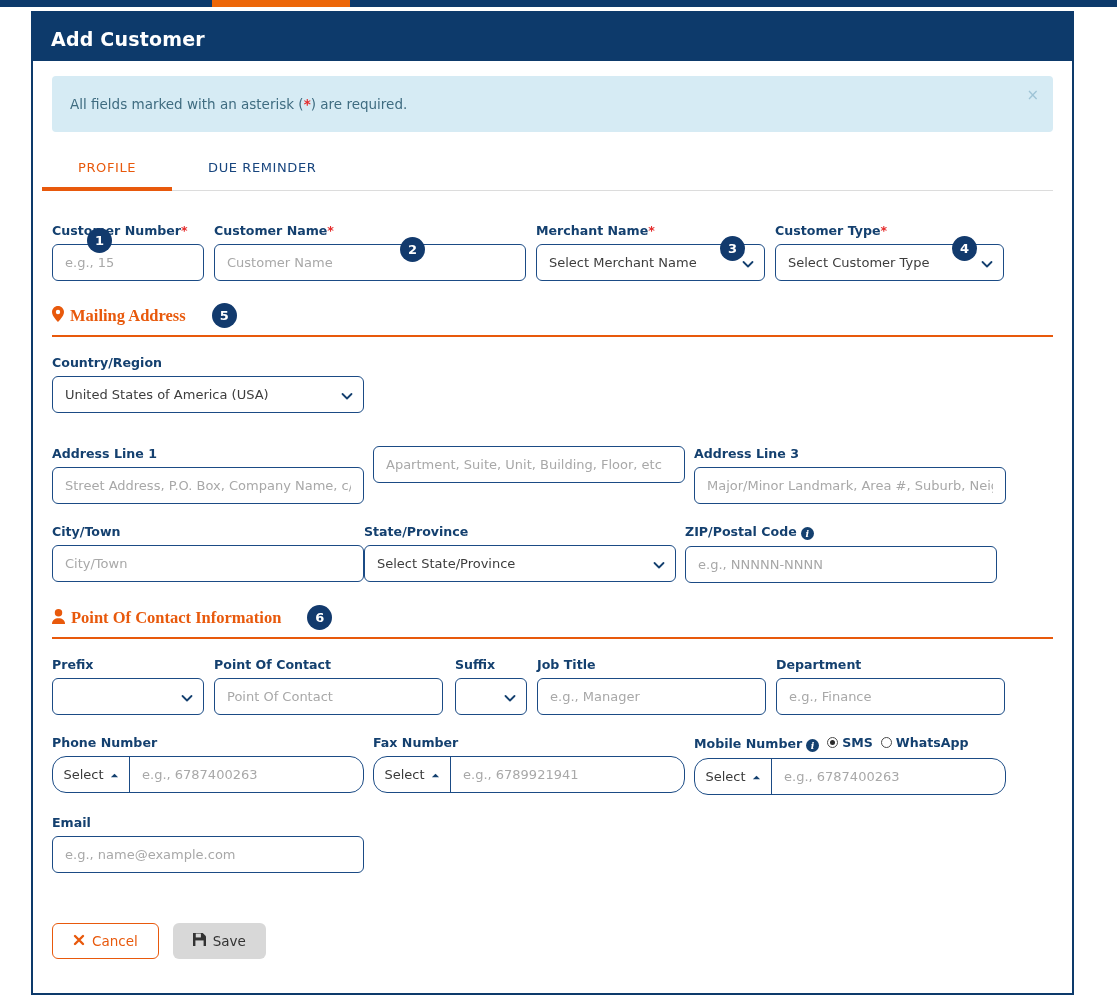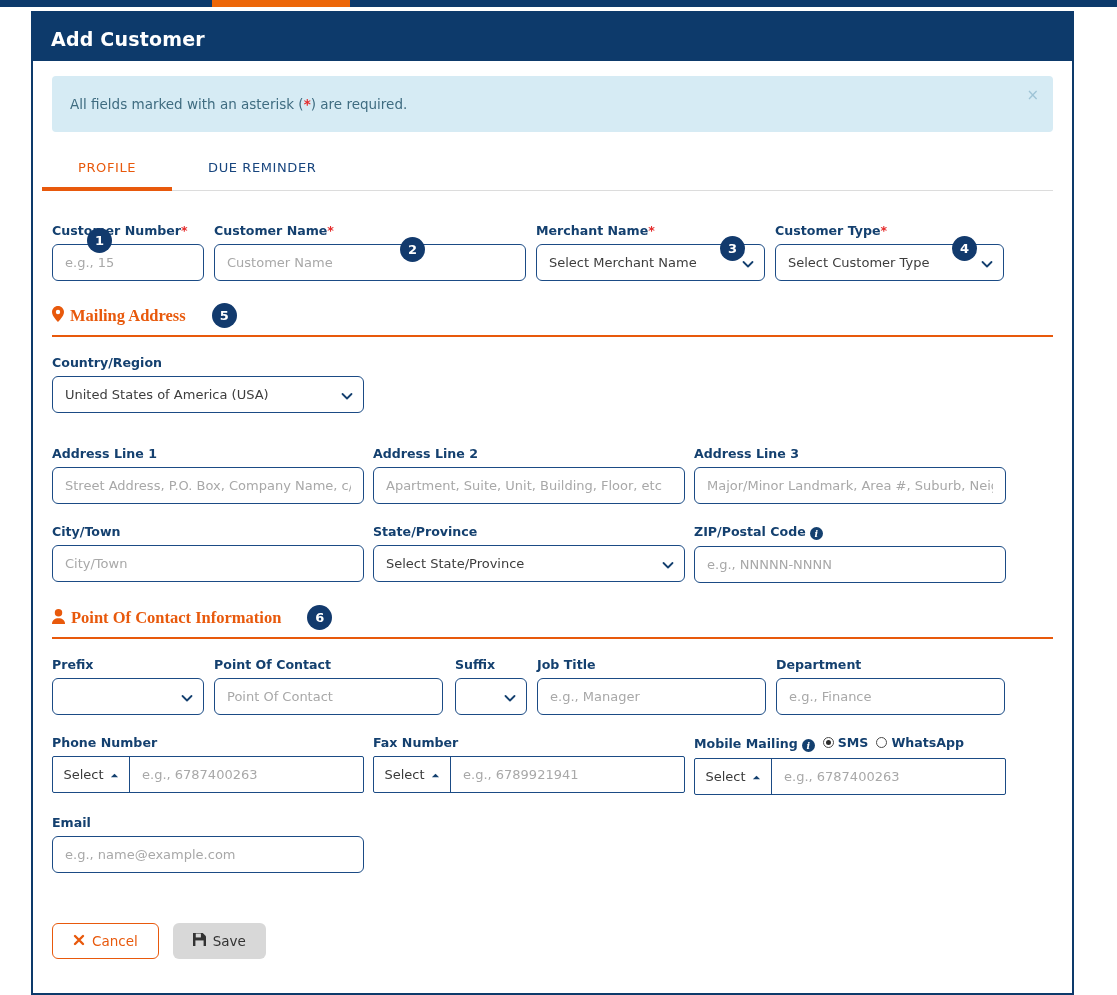--- a/index.html
+++ b/index.html
@@ -188,21 +188,21 @@
     left: 2px; top: 2px; width: 5px; height: 5px;
     border-radius: 50%; background: #2b2b2b;
   }
 
   
   .input-group {
     display: flex;
     width: 100%;
     height: 37px;
     border: 1px solid #1b4b85;
-    border-radius: 2px;
+    border-radius: 14px;
     overflow: hidden;
     background: #fff;
   }
   .ig-prefix {
     display: flex; align-items: center; justify-content: center;
     padding: 0 10px;
     border-right: 1px solid #1b4b85;
     font-size: 13px; color: #3a3a3a;
     white-space: nowrap;
     cursor: pointer;
@@ -337,35 +337,34 @@
           </div>
         </div>
       </div>
 
       <div class="row" style="margin-top:33px;">
         <div class="fld" style="width:312px;">
           <label class="lbl">Address Line 1</label>
           <input class="ctl" type="text" placeholder="Street Address, P.O. Box, Company Name, c/o" style="">
         </div>
         <div class="fld" style="width:312px; margin-left:9px;">
-          <label class="lbl">Address Line 2</label>
           <input class="ctl" type="text" placeholder="Apartment, Suite, Unit, Building, Floor, etc" style="">
         </div>
         <div class="fld" style="width:312px; margin-left:9px;">
           <label class="lbl">Address Line 3</label>
           <input class="ctl" type="text" placeholder="Major/Minor Landmark, Area #, Suburb, Neighborhood" style="">
         </div>
       </div>
 
       <div class="row" style="margin-top:20px;">
         <div class="fld" style="width:312px;">
           <label class="lbl">City/Town</label>
           <input class="ctl" type="text" placeholder="City/Town" style="">
         </div>
-        <div class="fld" style="width:312px; margin-left:9px;">
+        <div class="fld" style="width:312px; ">
           <label class="lbl">State/Province</label>
           <div class="selectbox">
             <span class="val">Select State/Province</span>
             <span class="caret">
               <svg viewBox="0 0 12 12" width="12" height="12">
                   <path d="M1.5 4 L6 8.5 L10.5 4" fill="none" stroke="#14406f" stroke-width="1.8" stroke-linecap="round" stroke-linejoin="round"></path>
                 </svg>
             </span>
           </div>
         </div>
@@ -453,21 +452,21 @@
                 <svg viewBox="0 0 10 7" width="9" height="7">
                     <path d="M1 5.5 L5 1.5 L9 5.5 Z" fill="#14406f"></path>
                   </svg>
               </span>
             </div>
             <input class="ig-input" type="text" placeholder="e.g., 6789921941" style="">
           </div>
         </div>
 
         <div class="fld" style="width:312px; margin-left:9px;">
-          <label class="lbl"><span>Mobile Mailing</span><span class="info-ico">i</span><span class="radio-inline">
+          <label class="lbl"><span>Mobile Number</span><span class="info-ico">i</span><span class="radio-inline">
                 <span class="radio-dot on"></span>
                 <span>SMS</span>
               </span><span class="radio-inline">
                 <span class="radio-dot"></span>
                 <span>WhatsApp</span>
               </span></label>
           <div class="input-group">
             <div class="ig-prefix">
               <span>Select</span>
               <span class="up-caret">

